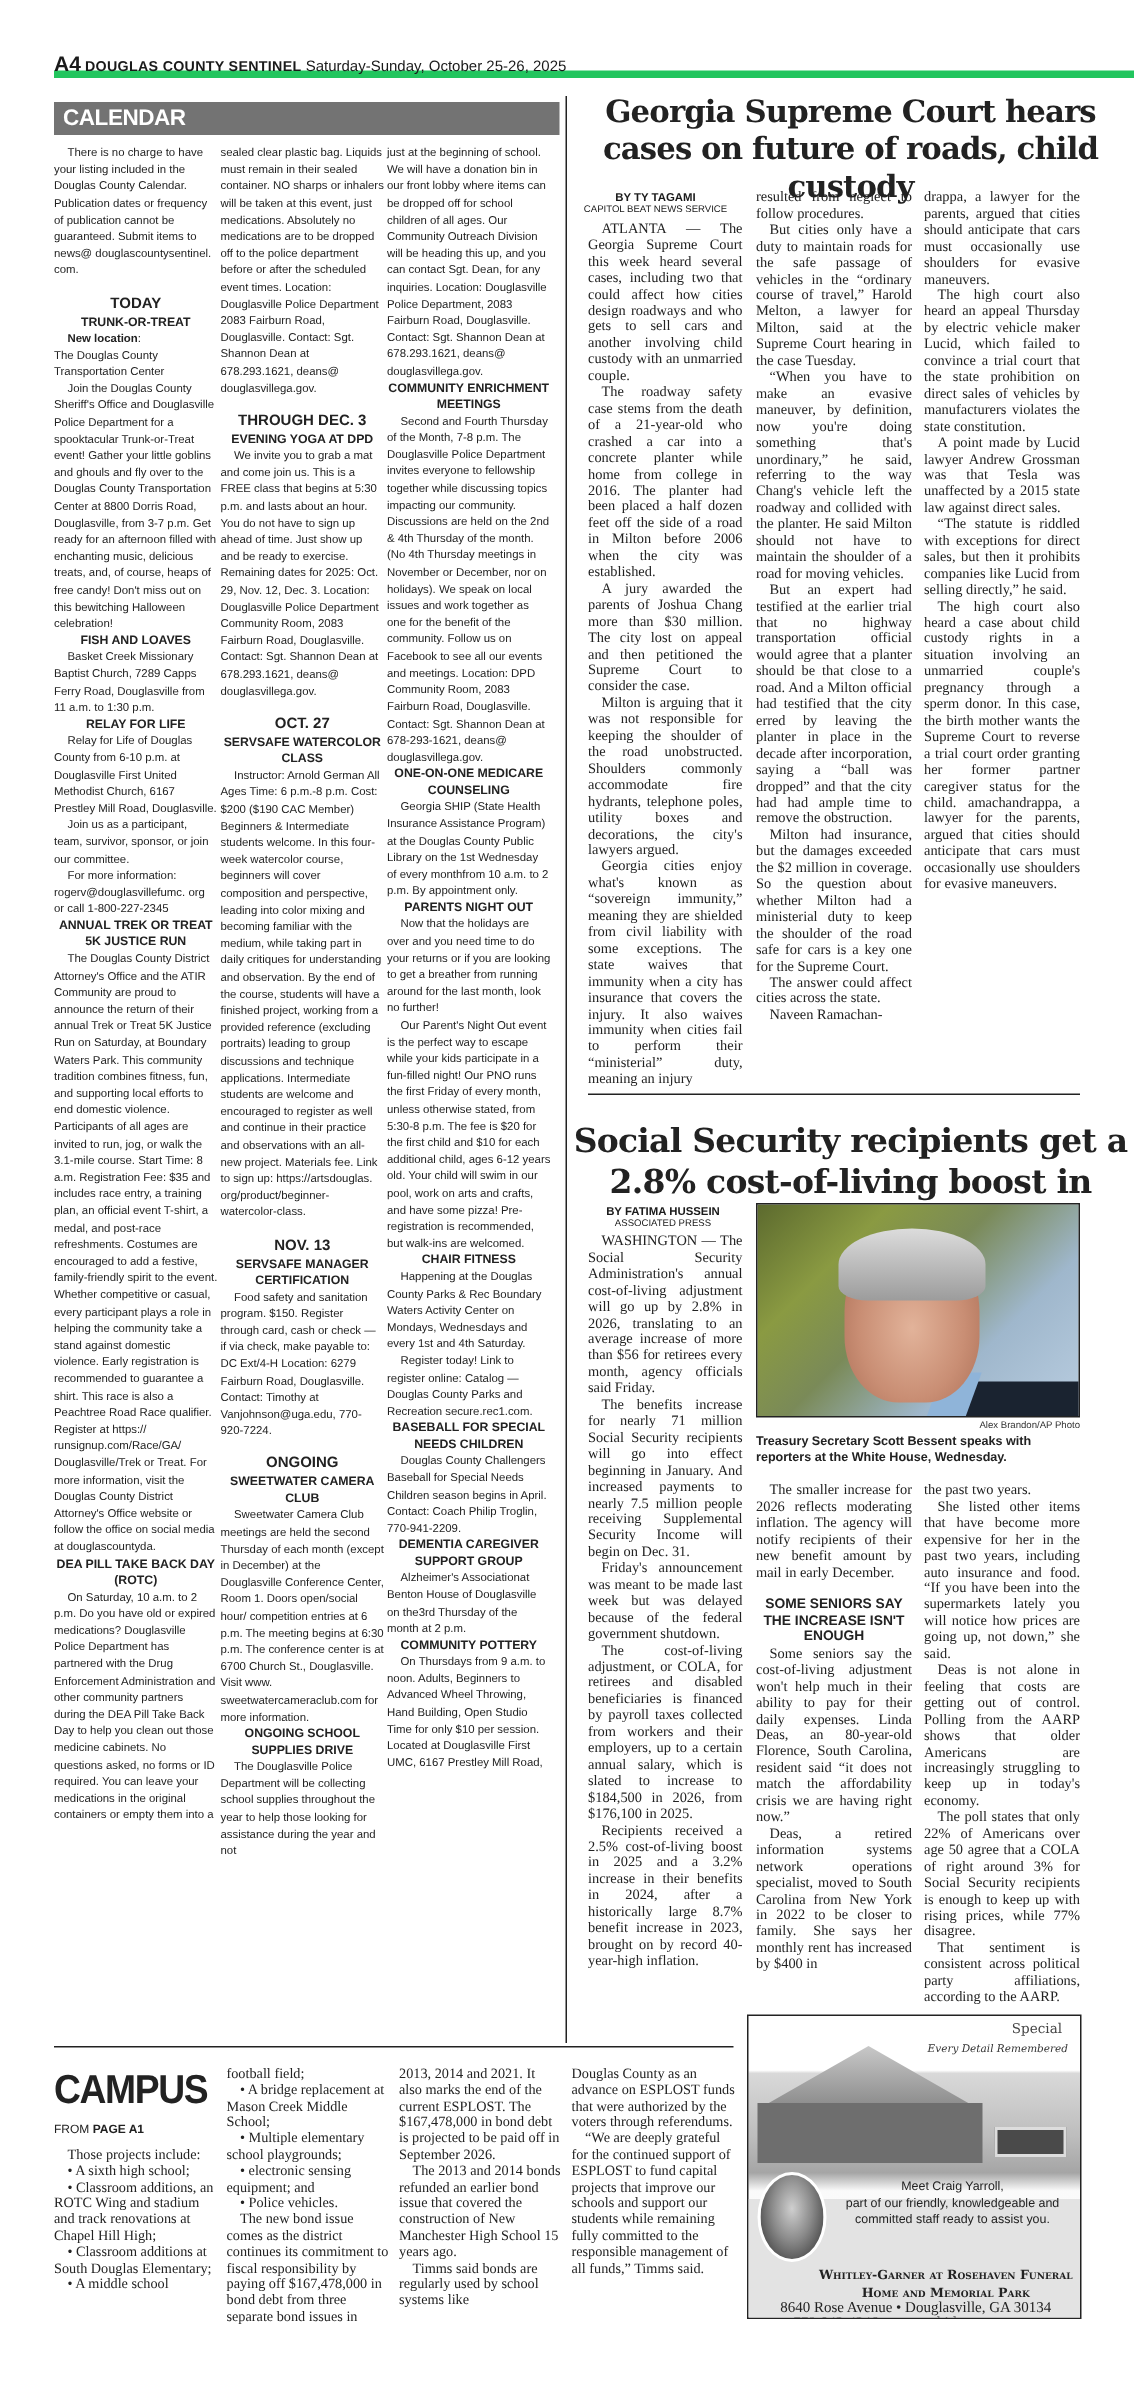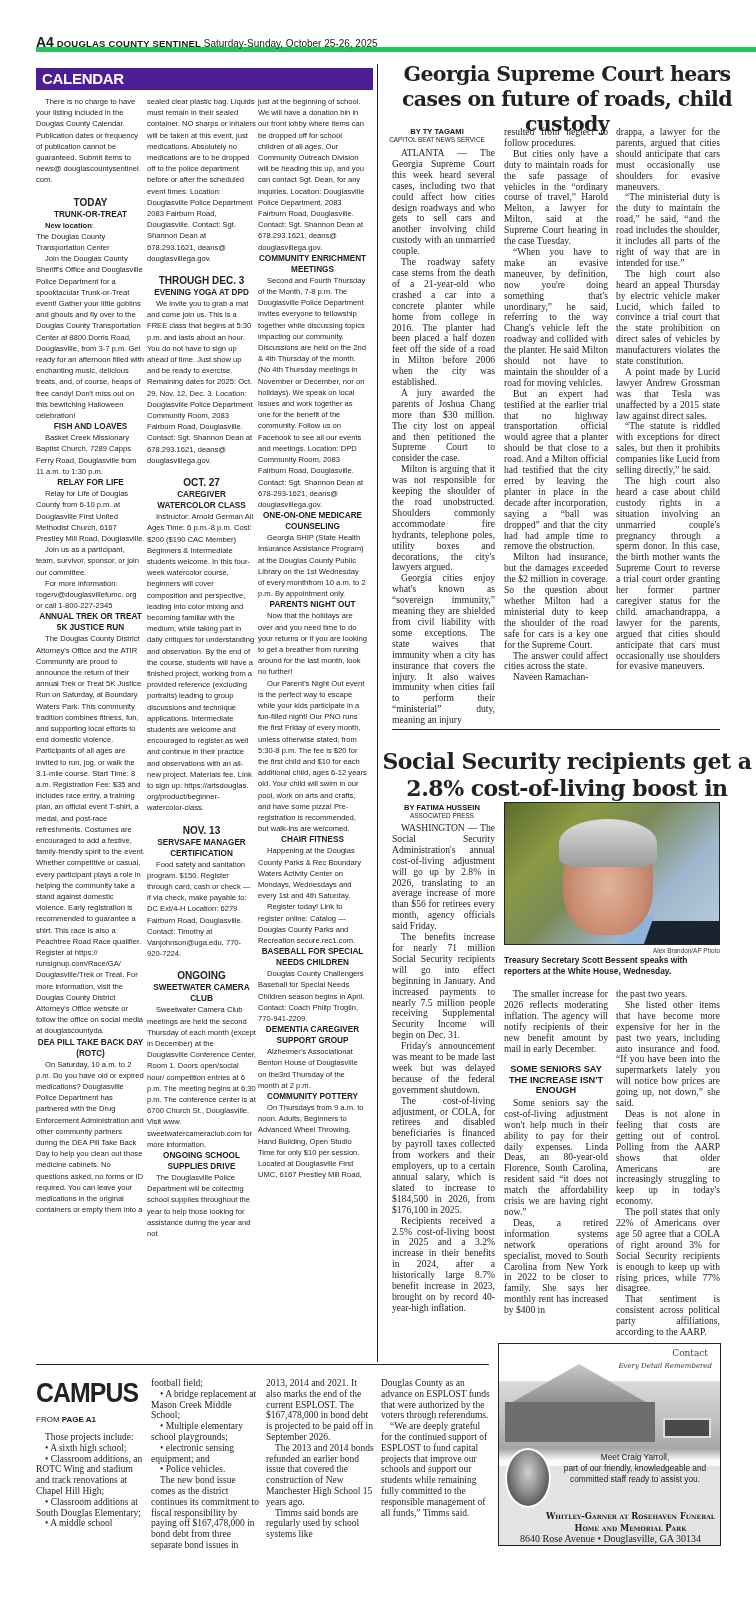--- a/index.html
+++ b/index.html
@@ -2,21 +2,21 @@
 <html><head>
 <meta charset="utf-8">
 <style>
   * { box-sizing: border-box; margin: 0; padding: 0; }
   html, body { width: 756px; height: 1597px; background: #fff; overflow: hidden; }
   body { position: relative; color: #1a1a1a; }
   .folio { position: absolute; left: 36px; top: 34px; width: 720px; height: 18px; border-bottom: 5px solid #22c55e;
            font-family: "Liberation Sans", sans-serif; font-size: 10px; white-space: nowrap; }
   .folio .pg { font-weight: bold; font-size: 14px; }
   .folio .paper { font-weight: bold; font-size: 9.5px; letter-spacing: 0.2px; }
-  .cal-head { position: absolute; left: 36px; top: 68px; width: 337px; height: 22px; background: #4c1d95; color: #fff;
+  .cal-head { position: absolute; left: 36px; top: 68px; width: 337px; height: 22px; background: #737373; color: #fff;
               font-family: "Liberation Sans", sans-serif; font-weight: bold; font-size: 15px; padding: 2px 6px; letter-spacing: -0.3px; }
   .cal-col { position: absolute; top: 96px; width: 109px; font-family: "Liberation Sans", sans-serif; font-size: 7.6px;
              line-height: 11.2px; color: #222; }
   .cal-col p { text-indent: 9px; }
   .cal-col p.noind { text-indent: 0; }
   .cal-col .day { text-align: center; font-weight: bold; font-size: 10px; margin-top: 10px; line-height: 13px; }
   .cal-col .evt { text-align: center; font-weight: bold; font-size: 8.2px; line-height: 11px; }
   .cal-col .bold { font-weight: bold; }
   .vrule { position: absolute; left: 377px; width: 1px; background: #222; }
   .headline { position: absolute; font-family: "DejaVu Serif", serif; text-align: center; color: #222; }
@@ -96,21 +96,21 @@
   <div class="evt">DEA PILL TAKE BACK DAY (ROTC)</div>
   <p>On Saturday, 10 a.m. to 2 p.m. Do you have old or expired medications? Douglasville Police Department has partnered with the Drug Enforcement Administration and other community partners during the DEA Pill Take Back Day to help you clean out those medicine cabinets. No questions asked, no forms or ID required. You can leave your medications in the original containers or empty them into a</p>
 </div>
 
 <div class="cal-col" style="left:147px;">
   <p class="noind">sealed clear plastic bag. Liquids must remain in their sealed container. NO sharps or inhalers will be taken at this event, just medications. Absolutely no medications are to be dropped off to the police department before or after the scheduled event times. Location: Douglasville Police Department 2083 Fairburn Road, Douglasville. Contact: Sgt. Shannon Dean at 678.293.1621, deans@ douglasvillega.gov.</p>
   <div class="day">THROUGH DEC. 3</div>
   <div class="evt">EVENING YOGA AT DPD</div>
   <p>We invite you to grab a mat and come join us. This is a FREE class that begins at 5:30 p.m. and lasts about an hour. You do not have to sign up ahead of time. Just show up and be ready to exercise. Remaining dates for 2025: Oct. 29, Nov. 12, Dec. 3. Location: Douglasville Police Department Community Room, 2083 Fairburn Road, Douglasville. Contact: Sgt. Shannon Dean at 678.293.1621, deans@ douglasvillega.gov.</p>
   <div class="day">OCT. 27</div>
-  <div class="evt">CAREGIVER WATERCOLOR CLASS</div>
+  <div class="evt">SERVSAFE WATERCOLOR CLASS</div>
   <p>Instructor: Arnold German All Ages Time: 6 p.m.-8 p.m. Cost: $200 ($190 CAC Member) Beginners &amp; Intermediate students welcome. In this four-week watercolor course, beginners will cover composition and perspective, leading into color mixing and becoming familiar with the medium, while taking part in daily critiques for understanding and observation. By the end of the course, students will have a finished project, working from a provided reference (excluding portraits) leading to group discussions and technique applications. Intermediate students are welcome and encouraged to register as well and continue in their practice and observations with an all-new project. Materials fee. Link to sign up: https://artsdouglas. org/product/beginner-watercolor-class.</p>
   <div class="day">NOV. 13</div>
   <div class="evt">SERVSAFE MANAGER CERTIFICATION</div>
   <p>Food safety and sanitation program. $150. Register through card, cash or check — if via check, make payable to: DC Ext/4-H Location: 6279 Fairburn Road, Douglasville. Contact: Timothy at Vanjohnson@uga.edu, 770-920-7224.</p>
   <div class="day">ONGOING</div>
   <div class="evt">SWEETWATER CAMERA CLUB</div>
   <p>Sweetwater Camera Club meetings are held the second Thursday of each month (except in December) at the Douglasville Conference Center, Room 1. Doors open/social hour/ competition entries at 6 p.m. The meeting begins at 6:30 p.m. The conference center is at 6700 Church St., Douglasville. Visit www. sweetwatercameraclub.com for more information.</p>
   <div class="evt">ONGOING SCHOOL SUPPLIES DRIVE</div>
   <p>The Douglasville Police Department will be collecting school supplies throughout the year to help those looking for assistance during the year and not</p>
 </div>
@@ -153,21 +153,20 @@
     <p class="noind">resulted from neglect to follow procedures.</p>
     <p>But cities only have a duty to maintain roads for the safe passage of vehicles in the “ordinary course of travel,” Harold Melton, a lawyer for Milton, said at the Supreme Court hearing in the case Tuesday.</p>
     <p>“When you have to make an evasive maneuver, by definition, now you're doing something that's unordinary,” he said, referring to the way Chang's vehicle left the roadway and collided with the planter. He said Milton should not have to maintain the shoulder of a road for moving vehicles.</p>
     <p>But an expert had testified at the earlier trial that no highway transportation official would agree that a planter should be that close to a road. And a Milton official had testified that the city erred by leaving the planter in place in the decade after incorporation, saying a “ball was dropped” and that the city had had ample time to remove the obstruction.</p>
     <p>Milton had insurance, but the damages exceeded the $2 million in coverage. So the question about whether Milton had a ministerial duty to keep the shoulder of the road safe for cars is a key one for the Supreme Court.</p>
     <p>The answer could affect cities across the state.</p>
     <p>Naveen Ramachan-</p>
   </div>
 <div class="art-col" style="left:616px;top:127px;width:104px;" id="court-c3">
     <p class="noind">drappa, a lawyer for the parents, argued that cities should anticipate that cars must occasionally use shoulders for evasive maneuvers.</p>
-    <p>“The ministerial duty is the duty to maintain the road,” he said, “and the road includes the shoulder, it includes all parts of the right of way that are in intended for use.”</p>
     <p>The high court also heard an appeal Thursday by electric vehicle maker Lucid, which failed to convince a trial court that the state prohibition on direct sales of vehicles by manufacturers violates the state constitution.</p>
     <p>A point made by Lucid lawyer Andrew Grossman was that Tesla was unaffected by a 2015 state law against direct sales.</p>
     <p>“The statute is riddled with exceptions for direct sales, but then it prohibits companies like Lucid from selling directly,” he said.</p>
     <p>The high court also heard a case about child custody rights in a situation involving an unmarried couple's pregnancy through a sperm donor. In this case, the birth mother wants the Supreme Court to reverse a trial court order granting her former partner caregiver status for the child. amachandrappa, a lawyer for the parents, argued that cities should anticipate that cars must occasionally use shoulders for evasive maneuvers.</p>
   </div>
 
 <div class="hrule" style="left:392px;top:729px;width:328px;"></div>
 
 <h2 class="headline h2">Social Security recipients get a 2.8% cost-of-living boost in 2026</h2>
 <div class="byline" style="left:382px;top:803px;width:120px;">
@@ -238,21 +237,21 @@
 <div class="campus-col" style="left:381px;width:110px;" id="cp-c4">
     <p class="noind">Douglas County as an advance on ESPLOST funds that were authorized by the voters through referendums.</p>
     <p>“We are deeply grateful for the continued support of ESPLOST to fund capital projects that improve our schools and support our students while remaining fully committed to the responsible management of all funds,” Timms said.</p>
   </div>
 
 <div class="ad">
   <div class="roof"></div>
   <div class="bldg"></div>
   <div class="sign"></div>
   <div class="bottom"></div>
-  <div class="dignity">Contact</div>
+  <div class="dignity">Special</div>
   <div class="tagline">Every Detail Remembered</div>
   <div class="portrait"></div>
   <div class="meet">
     <div>Meet Craig Yarroll,</div>
     <div>part of our friendly, knowledgeable and committed staff ready to assist you.</div>
   </div>
   <div class="firm">
     <div>Whitley-Garner at Rosehaven Funeral</div>
     <div>Home and Memorial Park</div>
   </div>

